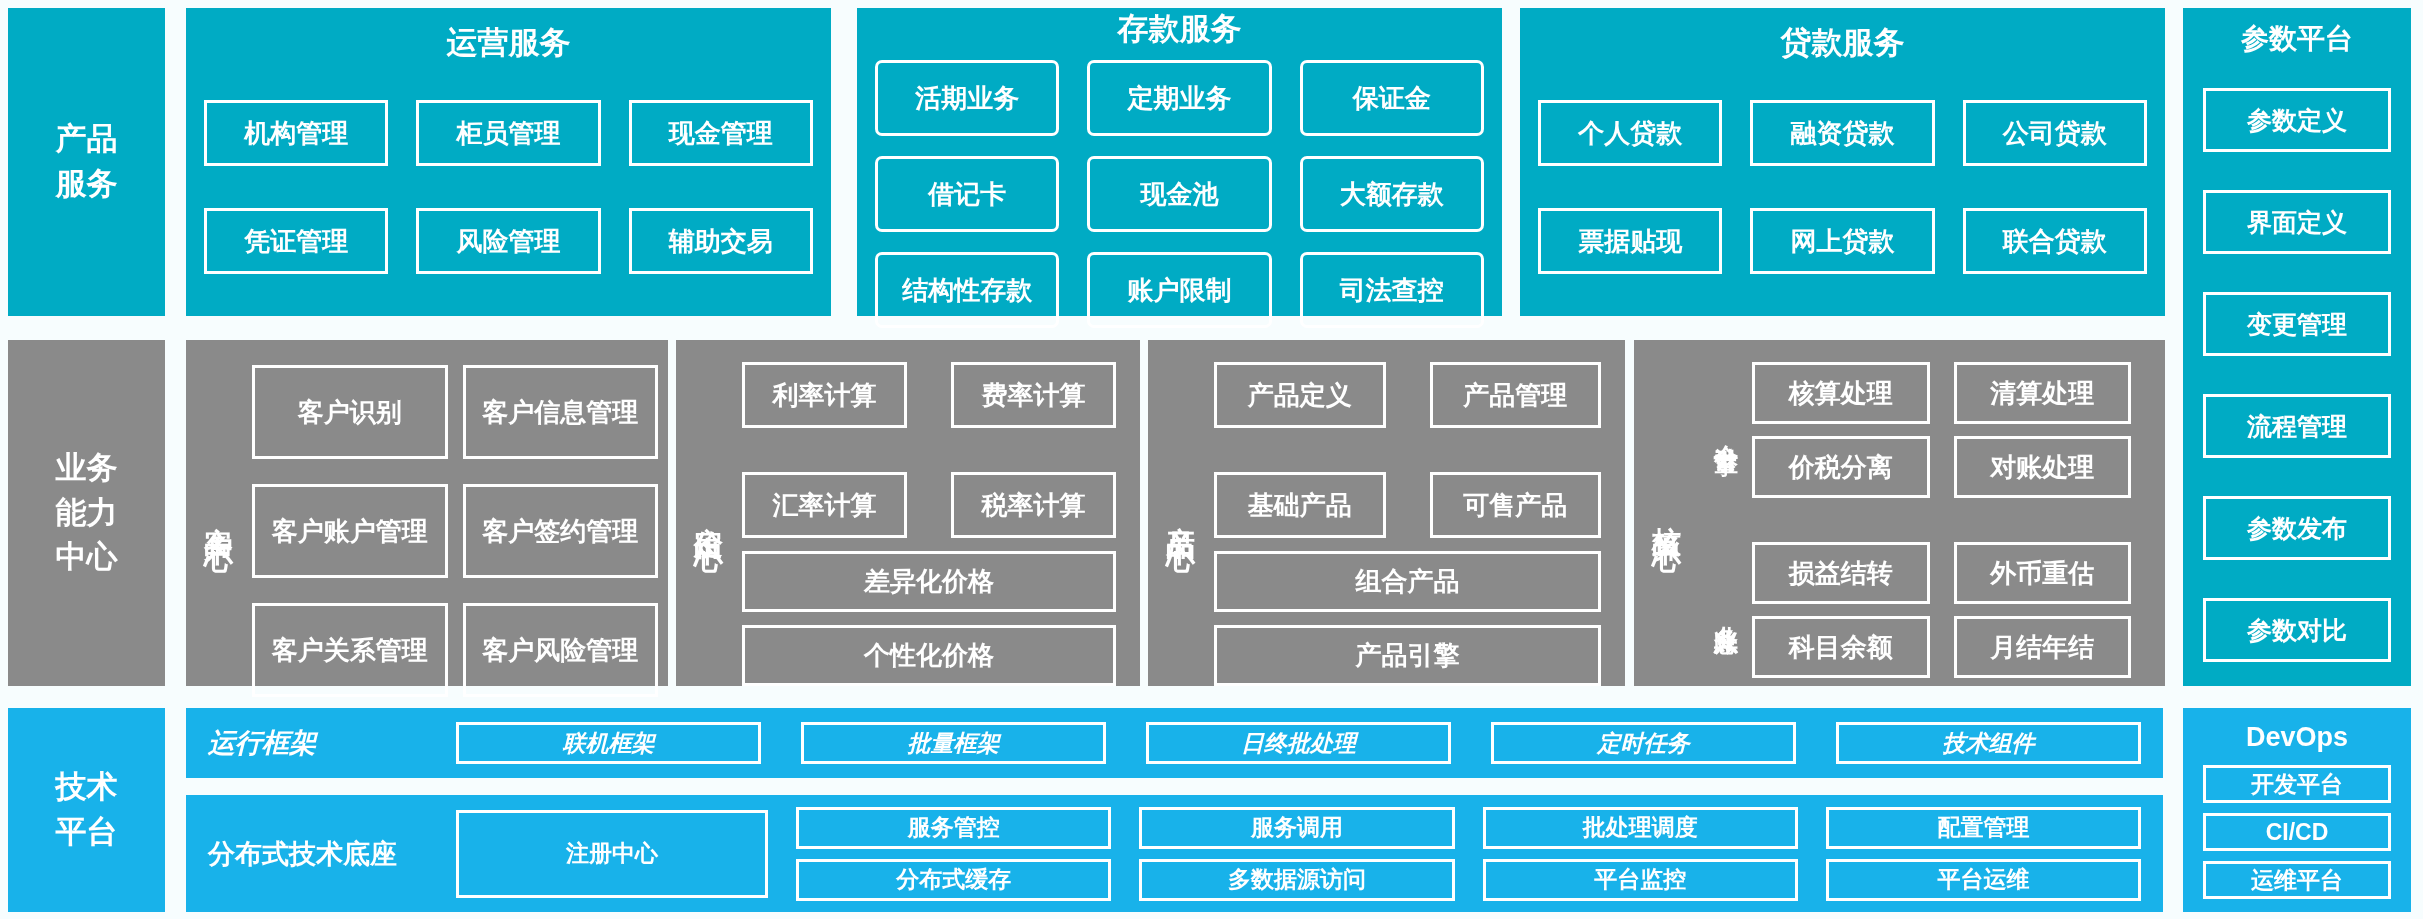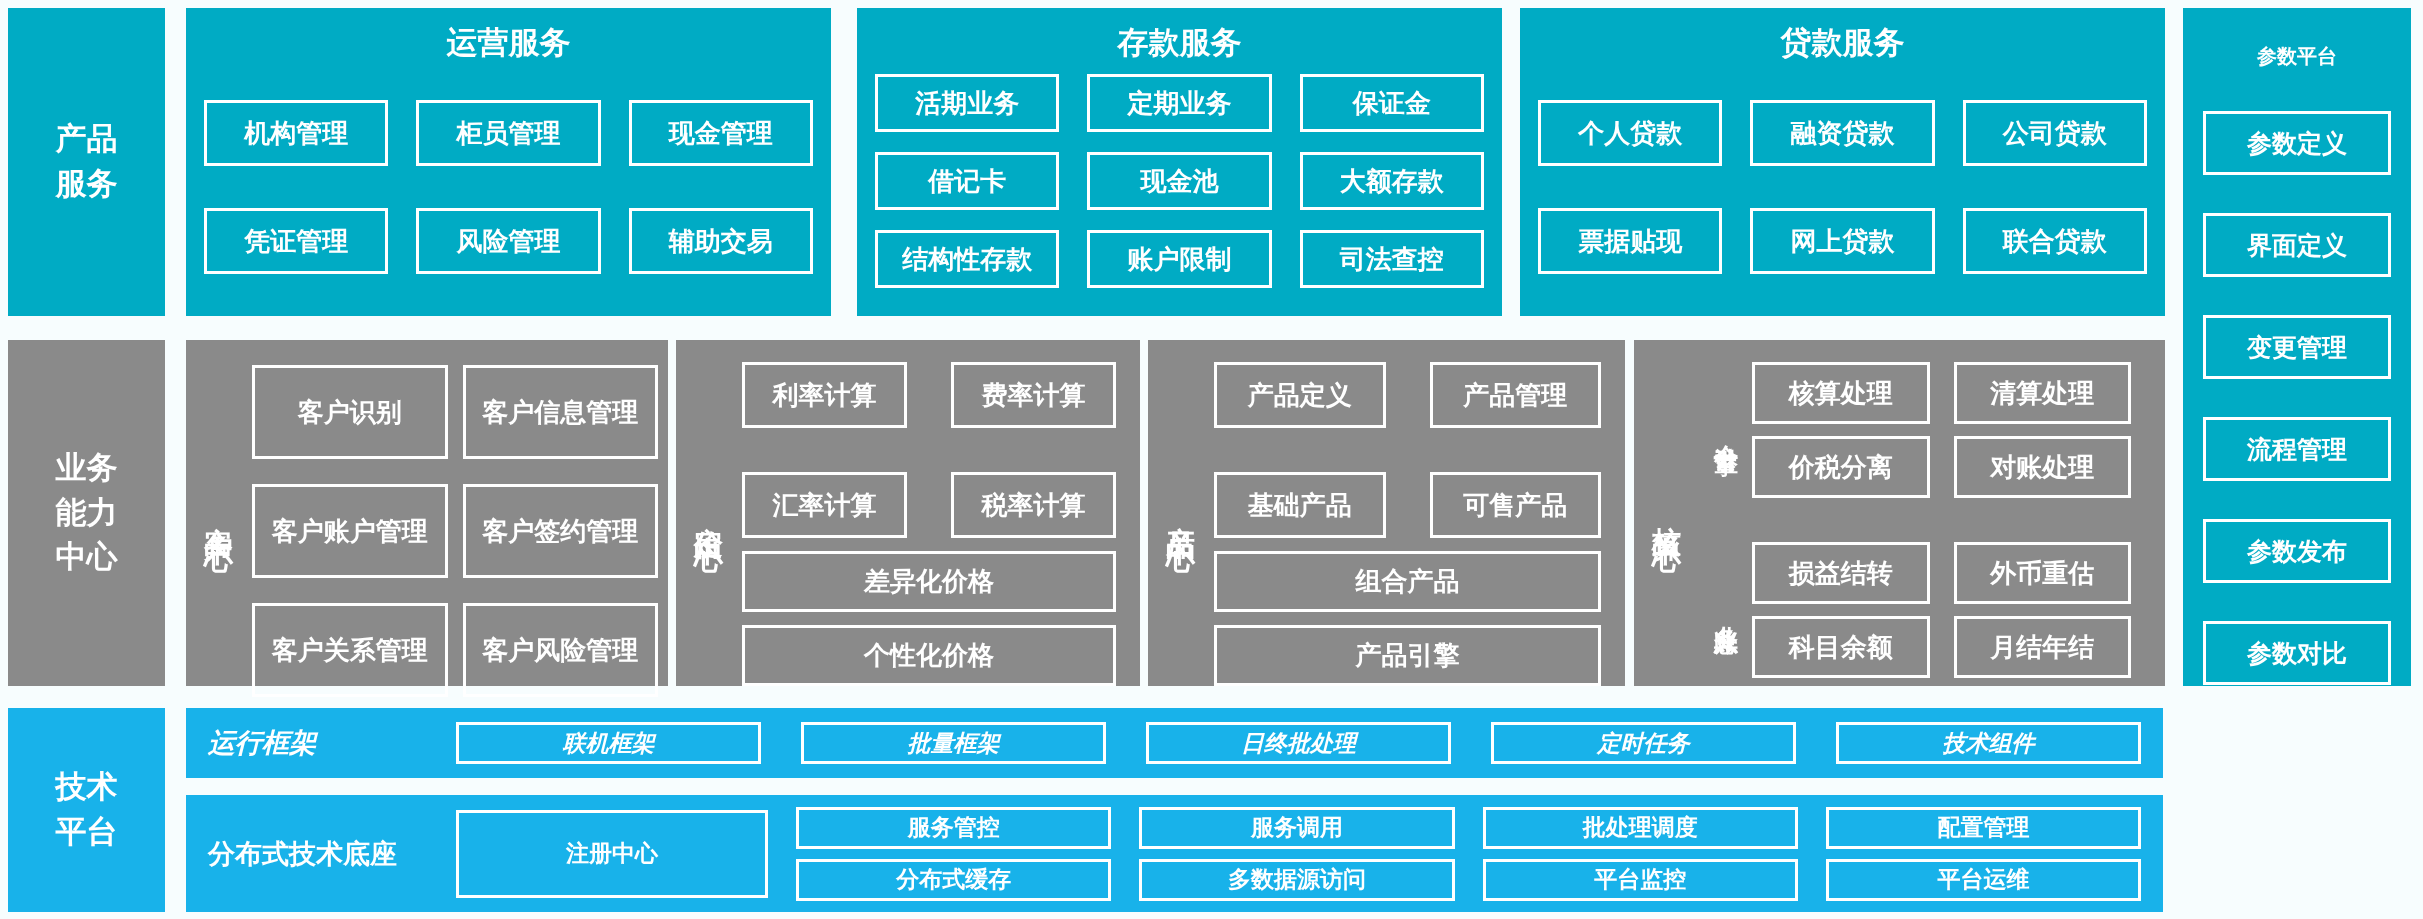--- a/index.html
+++ b/index.html
@@ -31,25 +31,25 @@
   .svc{display:flex; flex-direction:column;}
   .block-ops{left:186px; top:8px; width:645px; height:308px;}
   .block-deposit{left:857px; top:8px; width:645px; height:308px;}
   .block-loan{left:1520px; top:8px; width:645px; height:308px;}
   .svc-title{height:56px; display:flex; align-items:flex-end; justify-content:center;
     font-size:31px; font-weight:bold;}
   .grid3{display:grid; grid-template-columns:repeat(3,1fr); column-gap:28px; padding:0 18px;}
   .grid-2r{margin-top:36px; row-gap:42px;}
   .grid-2r .box{height:66px;}
   .grid-3r{margin-top:10px; row-gap:20px;}
-  .grid-3r .box{height:58px;}
+  .grid-3r .box{height:76px;border-radius:7px;}
 
   
   .block-param{left:2183px; top:8px; width:228px; height:678px; display:flex; flex-direction:column;}
-  .param-title{padding-top:35px; text-align:center; font-size:20px; font-weight:bold; height:44px;}
+  .param-title{padding-top:12px; text-align:center; font-size:28px; font-weight:bold; height:44px;}
   .param-list{margin-top:24px; display:flex; flex-direction:column; gap:38px; align-items:center;}
   .param-list .box{width:188px; height:64px; font-size:25px;}
 
   
   .center{display:flex;}
   .block-customer{left:186px; top:340px; width:482px; height:346px;}
   .block-pricing{left:676px; top:340px; width:464px; height:346px;}
   .block-product{left:1148px; top:340px; width:477px; height:346px;}
   .block-accounting{left:1634px; top:340px; width:531px; height:346px;}
   .vlabel{writing-mode:vertical-rl; text-orientation:upright; font-size:29px; font-weight:bold;
@@ -237,14 +237,22 @@
       <div class="box">服务调用</div>
       <div class="box">批处理调度</div>
       <div class="box">配置管理</div>
       <div class="box">分布式缓存</div>
       <div class="box">多数据源访问</div>
       <div class="box">平台监控</div>
       <div class="box">平台运维</div>
     </div>
   </div>
 
+  <div class="abs blueb block-devops">
+    <div class="devops-title">DevOps</div>
+    <div class="devops-list">
+      <div class="box">开发平台</div>
+      <div class="box">CI/CD</div>
+      <div class="box">运维平台</div>
+    </div>
+  </div>
 
 </div>
 
 </body></html>

